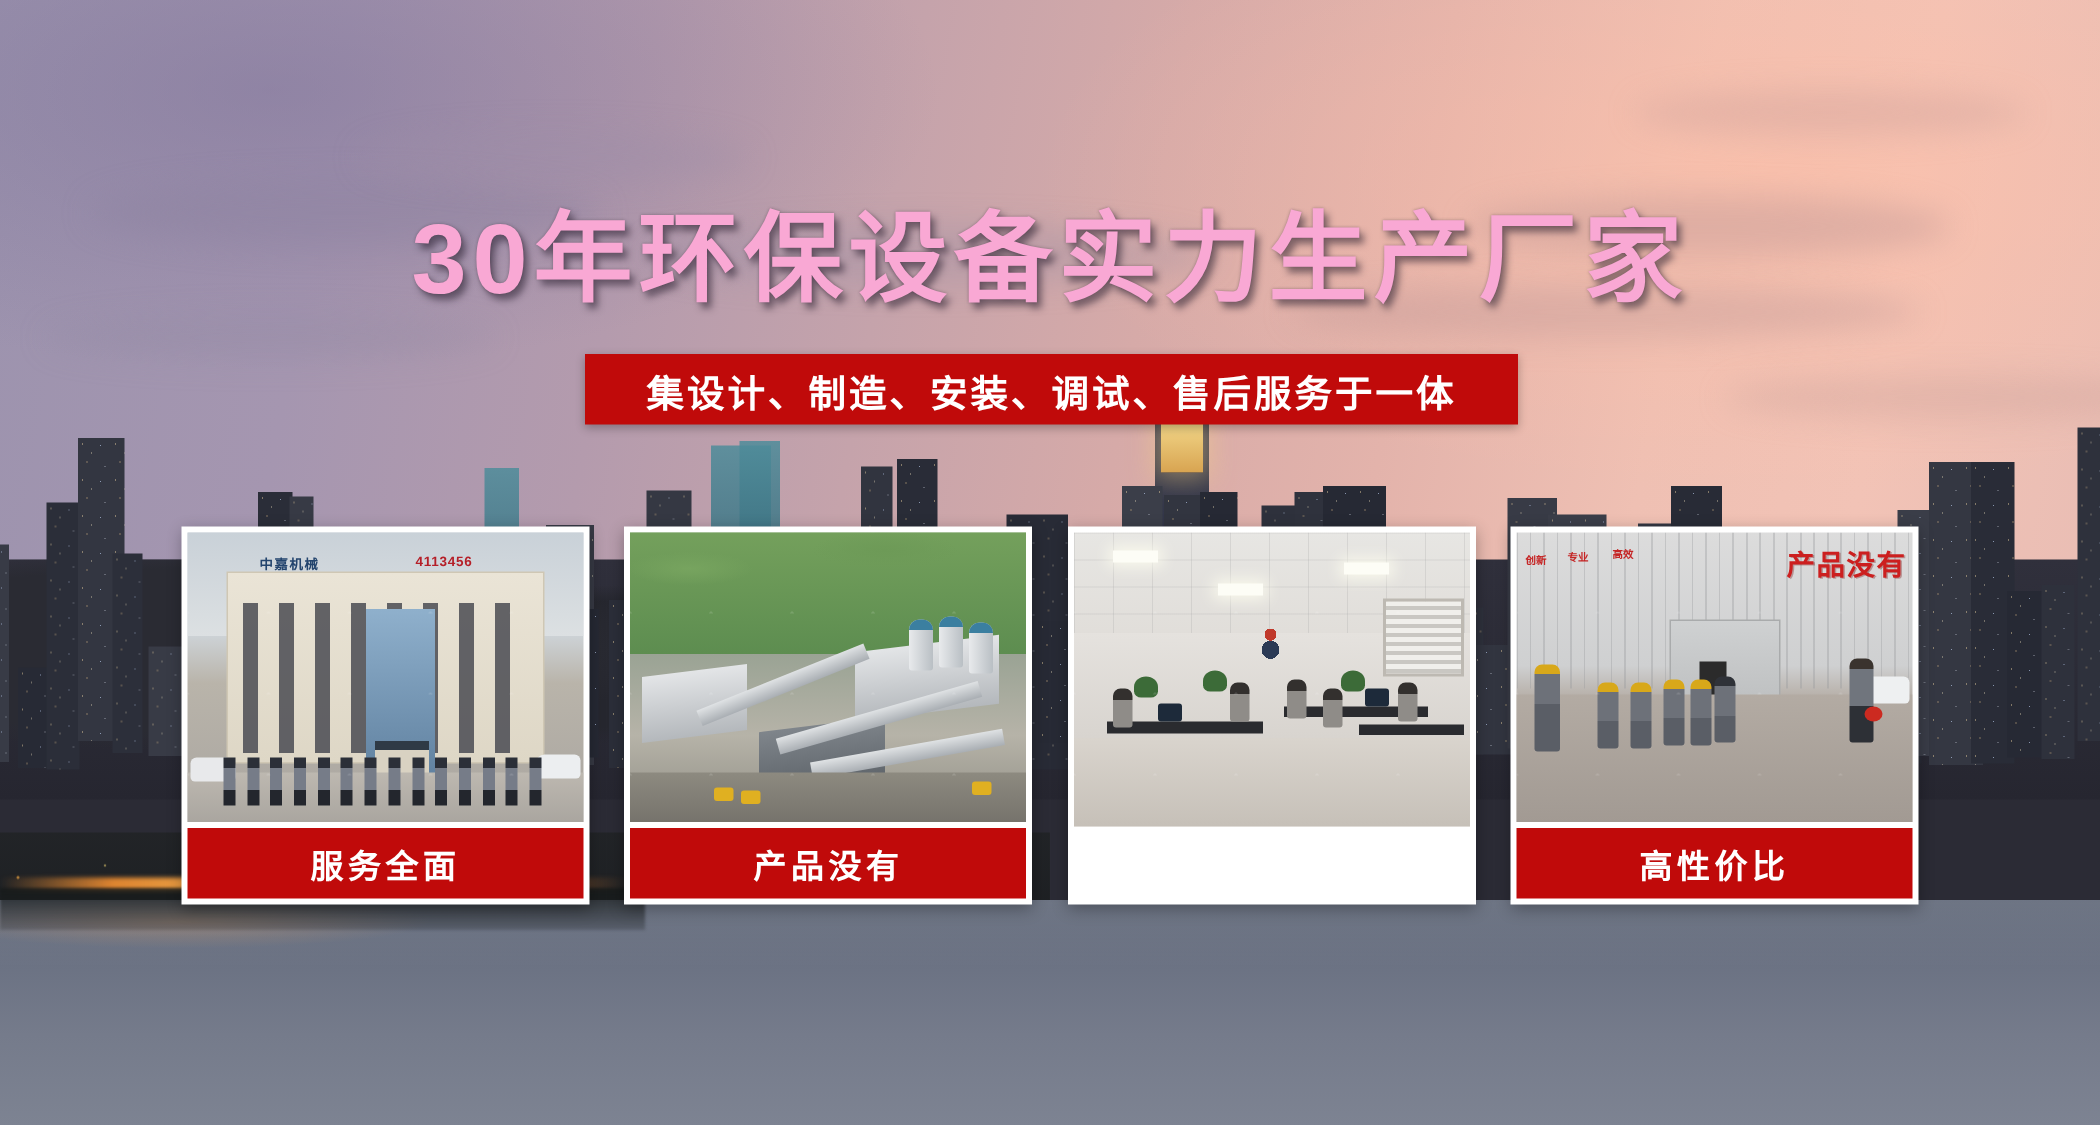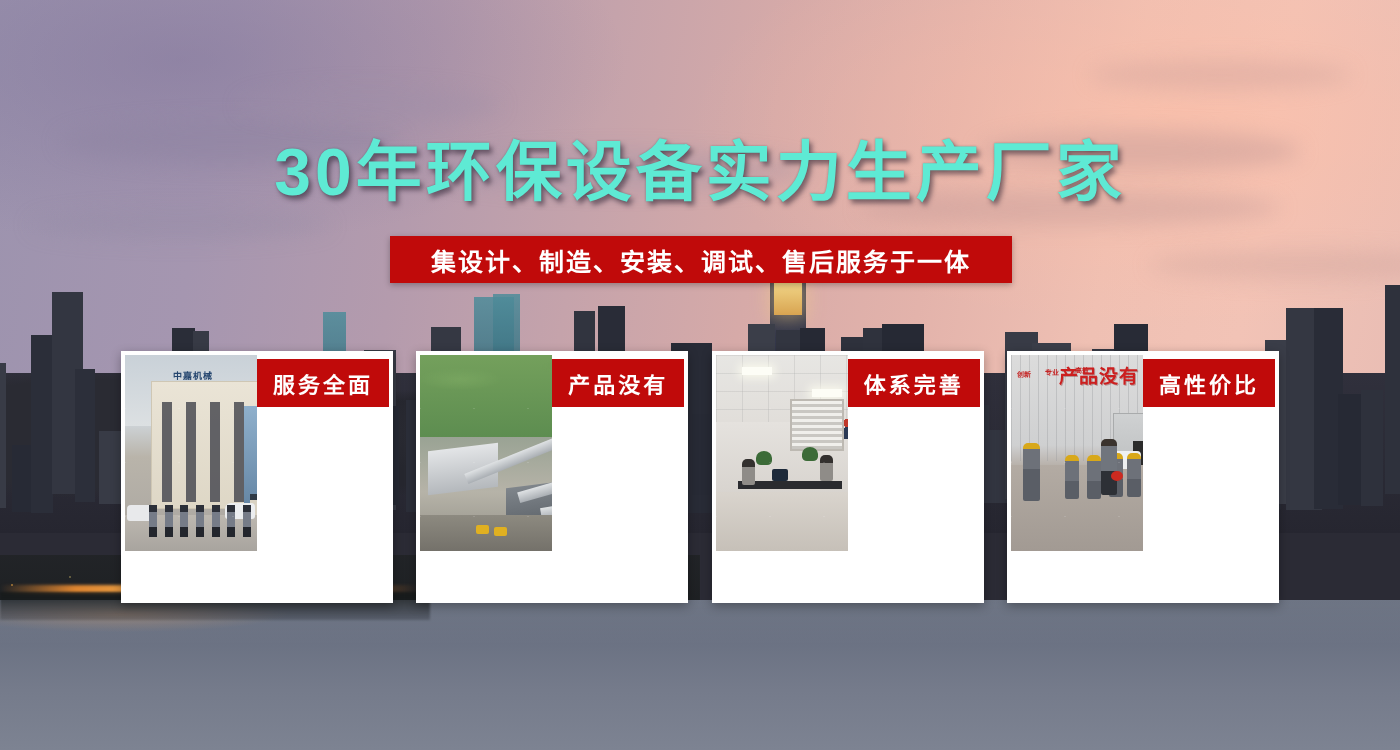--- a/index.html
+++ b/index.html
@@ -117,21 +117,21 @@
     background:linear-gradient(180deg, rgba(22,26,26,.85), rgba(30,34,36,.25));
     filter:blur(1px);
   }
 
   
   .headline {
     position:absolute; left:0; top:134px; width:1400px;
     text-align:center;
     font-size:66px; line-height:76px; font-weight:bold;
     letter-spacing:4px;
-    color:#5eead4;
+    color:#f9a8d4;
     text-shadow:3px 4px 5px rgba(40,30,45,.55), 0 0 2px rgba(60,50,60,.4);
     white-space:nowrap;
   }
 
   
   .subbar {
     position:absolute; left:390px; top:236px; width:622px; height:47px;
     background:#c00a0a;
     display:flex; align-items:center; justify-content:center;
     box-shadow:0 2px 6px rgba(0,0,0,.28);
@@ -143,21 +143,21 @@
 
   
   .cards {
     position:absolute; left:121px; top:351px; width:1158px; height:252px;
     display:flex; justify-content:space-between;
   }
   .card {
     width:272px; height:252px;
     background:#ffffff;
     padding:4px 4px 4px 4px;
-    display:flex; flex-direction:row;
+    display:flex; flex-direction:column;
     box-shadow:0 3px 10px rgba(0,0,0,.30);
   }
   .photo {
     position:relative; width:264px; height:196px; overflow:hidden;
     background:#9aa0a8;
   }
   .cap {
     width:264px; height:48px; margin-top:4px;
     background:#c00a0a;
     display:flex; align-items:center; justify-content:center;
@@ -453,23 +453,20 @@
         <div class="desk" style="left:190px;top:128px;width:70px;height:7px;"></div>
         <div class="mon" style="left:56px;top:114px;"></div>
         <div class="mon" style="left:194px;top:104px;"></div>
         <div class="person" style="left:26px;top:104px;"></div>
         <div class="person" style="left:104px;top:100px;"></div>
         <div class="person" style="left:142px;top:98px;"></div>
         <div class="person" style="left:166px;top:104px;"></div>
         <div class="person" style="left:216px;top:100px;"></div>
         <div class="wm"></div>
       </div>
-      <div class="cap">
-        <span>体系完善</span>
-      </div>
     </div>
 
     <div class="card">
       <div class="photo p4">
         <div class="facade"></div>
         <div class="bigsign">产品没有</div>
         <div class="slogan" style="left:6px;top:16px;">创新</div>
         <div class="slogan" style="left:34px;top:14px;">专业</div>
         <div class="slogan" style="left:64px;top:12px;">高效</div>
         <div class="door"></div>

